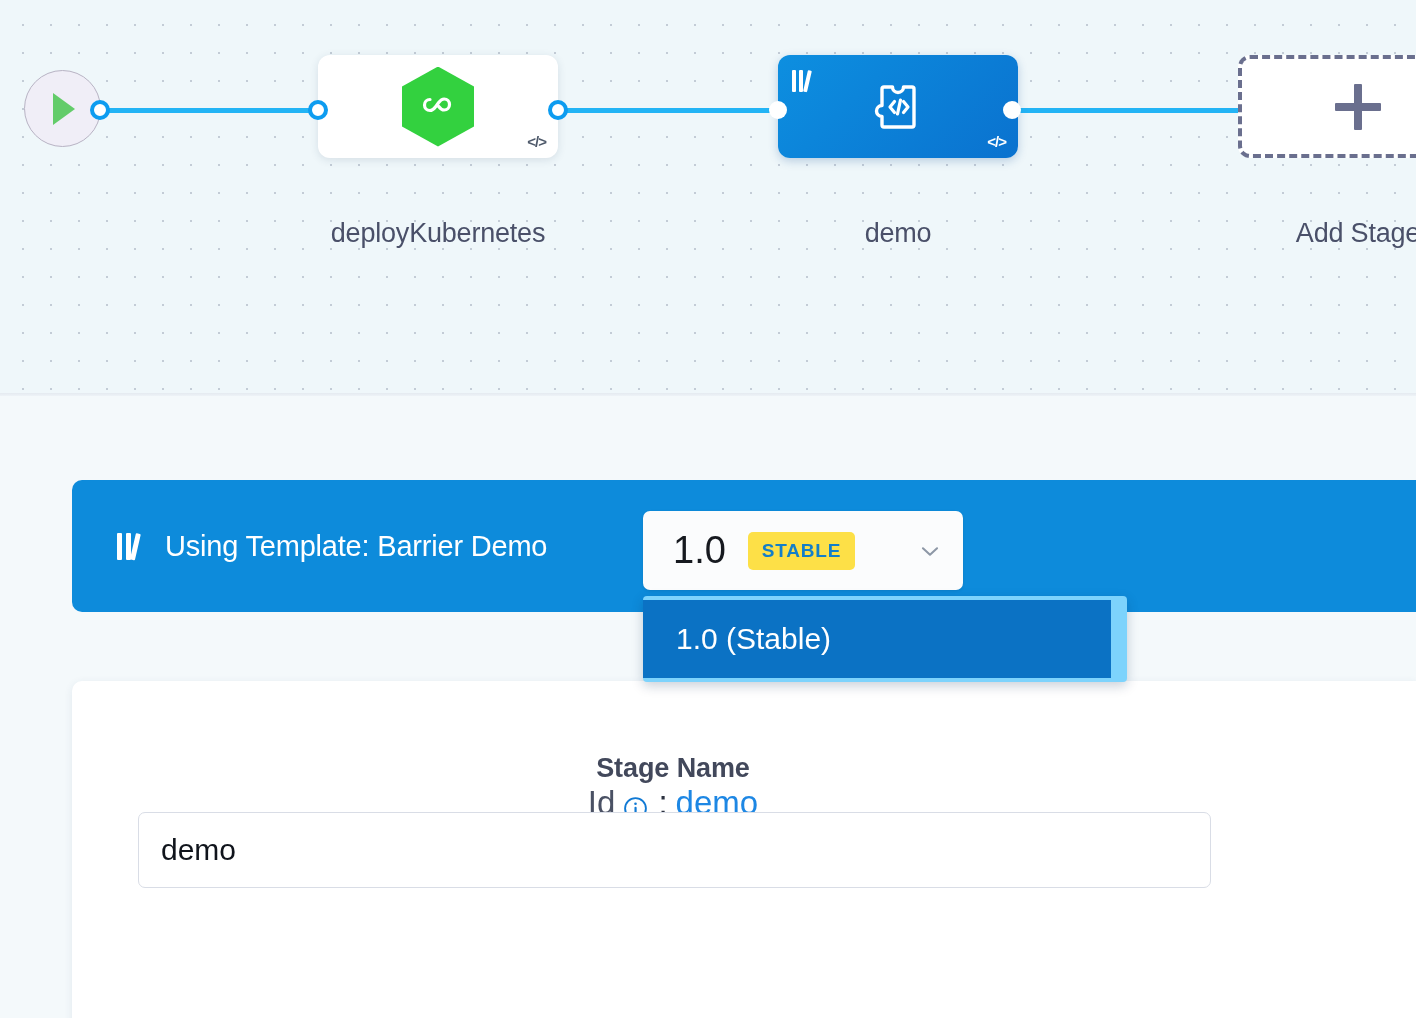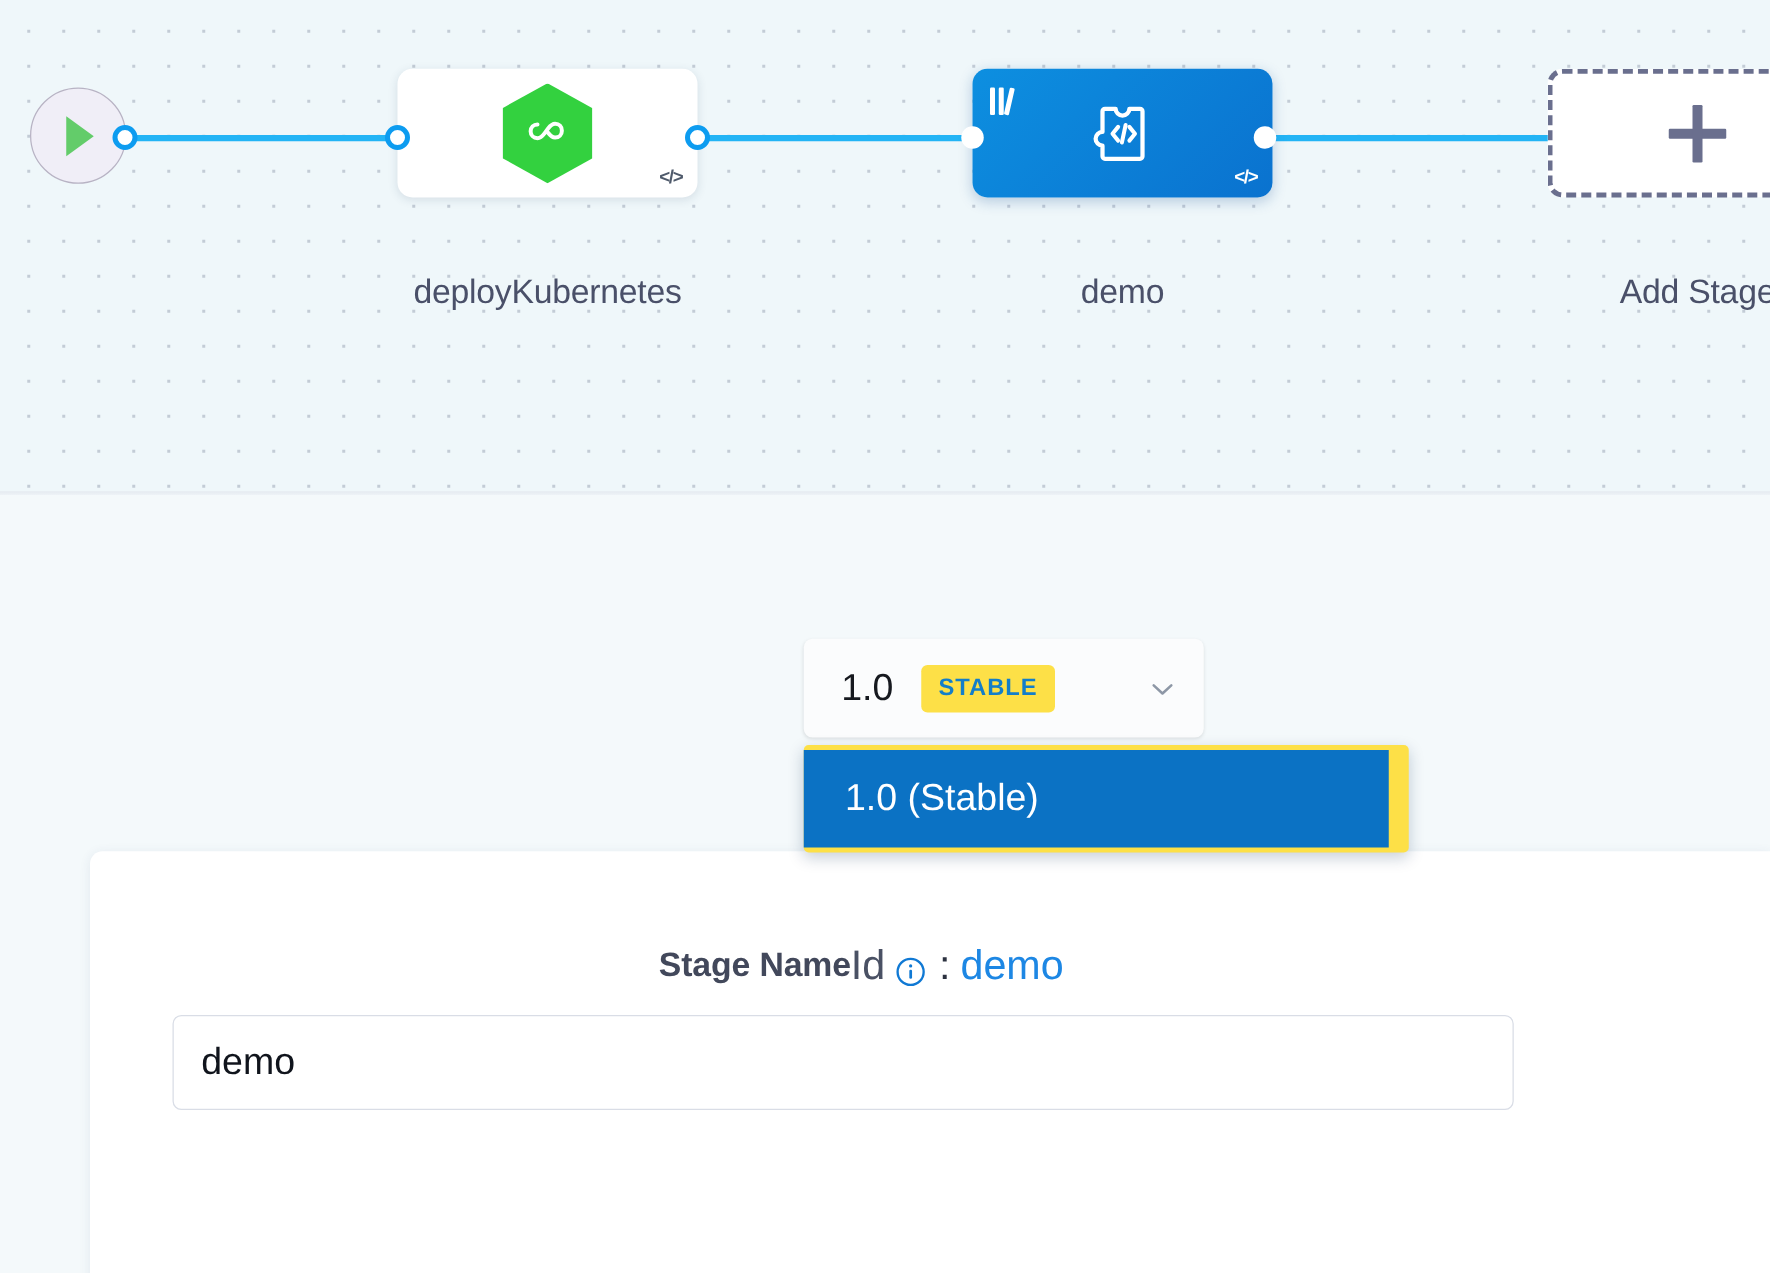--- a/index.html
+++ b/index.html
@@ -194,21 +194,21 @@
     width: 320px; height: 79px;
     background: #fbfcfd;
     border-radius: 7px;
     display: flex;
     align-items: center;
     padding: 0 20px 0 30px;
     z-index: 8;
     box-shadow: 0 1px 3px rgba(0,0,0,0.10);
   }
   .version-num {
-    font-size: 30px;
+    font-size: 38px;
     color: #16191f;
     font-weight: 400;
     margin-right: 22px;
   }
   .stable-badge {
     background: #fde047;
     color: #137ec9;
     font-size: 19px;
     font-weight: 700;
     letter-spacing: 0.8px;
@@ -219,21 +219,21 @@
     margin-left: auto;
     width: 26px; height: 26px;
     color: #8d97a6;
   }
 
   
   .version-menu {
     position: absolute;
     left: 643px; top: 596px;
     width: 484px;
-    background: #fde047;
+    background: #7dd3fc;
     border-radius: 4px;
     padding: 4px 16px 4px 0;
     z-index: 9;
     box-shadow: 0 4px 12px rgba(10,40,80,0.22);
   }
   .version-menu-item {
     height: 78px;
     display: flex;
     align-items: center;
     padding-left: 33px;
@@ -249,25 +249,26 @@
     left: 72px; top: 285px;
     width: 1344px; height: 712px;
     background: #ffffff;
     border-radius: 10px 0 0 10px;
     box-shadow: 0 2px 9px rgba(40,70,110,0.09);
     z-index: 2;
   }
 
   .field-header {
     position: absolute;
-    left: 80px; top: 72px;
+    left: 64px; top: 72px;
     width: 1074px;
     display: flex;
     align-items: center;
     justify-content: center;
+    flex-direction: column;
   }
   .field-label {
     font-size: 27px;
     font-weight: 700;
     color: #42485b;
     letter-spacing: -0.1px;
   }
   .id-group {
     display: flex;
     align-items: center;
@@ -364,20 +365,28 @@
             <circle cx="12" cy="7.4" r="1.25" fill="#1079d4"></circle>
             <rect x="11" y="10.3" width="2.1" height="7" rx="1" fill="#1079d4"></rect>
           </svg>
         </span>
         <span class="id-colon">:</span>
         <span class="id-value">demo</span>
       </span>
     </div>
   </div>
 
+  <div class="template-banner">
+    <span class="lib-icon banner-lib">
+      <i style="left:0; top:2px; width:5px; height:27px;"></i>
+      <i style="left:9px; top:2px; width:5px; height:27px;"></i>
+      <i style="left:19px; top:2px; width:5px; height:27px; transform:rotate(13deg); transform-origin:top left;"></i>
+    </span>
+    <span class="banner-text">Using Template: Barrier Demo</span>
+  </div>
 </div>
 
 <div class="version-select">
   <span class="version-num">1.0</span>
   <span class="stable-badge">STABLE</span>
   <span class="chev">
     <svg width="26" height="26" viewBox="0 0 24 24" aria-hidden="true">
       <path d="M5.5 9.5 12 15.5l6.5-6" fill="none" stroke="#8d97a6" stroke-width="1.9" stroke-linecap="round" stroke-linejoin="round"></path>
     </svg>
   </span>

